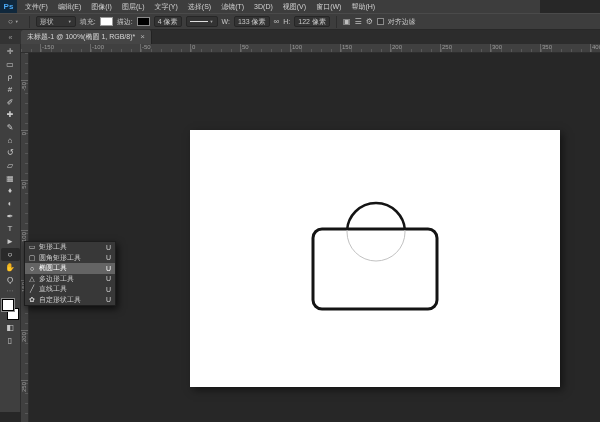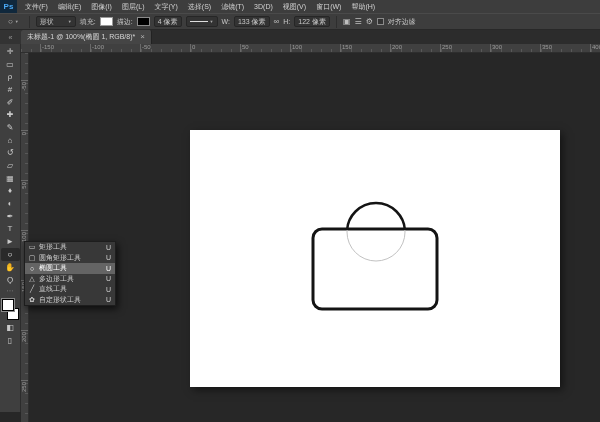--- a/index.html
+++ b/index.html
@@ -1,20 +1,20 @@
 <!DOCTYPE html>
 <html><head>
 <meta charset="utf-8">
 <style>
   html,body{margin:0;padding:0;}
   body{width:600px;height:422px;overflow:hidden;background:#272727;
        font-family:"Liberation Sans","DejaVu Sans",sans-serif;
        -webkit-font-smoothing:antialiased;position:relative;}
   
-  #menubar{position:absolute;left:0;top:0;width:600px;height:13px;background:#3d3d3d;
+  #menubar{position:absolute;left:0;top:0;width:540px;height:13px;background:#3d3d3d;
            display:flex;align-items:stretch;font-size:7px;color:#d2d2d2;z-index:20;}
   #ps-logo{width:17px;background:#10283c;color:#4aa9f5;font-weight:bold;font-size:8px;
            display:flex;align-items:center;justify-content:center;margin-right:3px;}
   .menu-item{display:flex;align-items:center;padding:0 5px;cursor:default;}
   
   #optionsbar{position:absolute;left:0;top:13px;width:600px;height:17px;background:#3d3d3d;
               border-top:1px solid #4a4a4a;border-bottom:1px solid #282828;box-sizing:border-box;
               display:flex;align-items:center;gap:4px;padding-left:4px;font-size:7px;color:#c8c8c8;z-index:20;}
   .opt-field{background:#333;border:1px solid #262626;border-radius:2px;height:11px;
              display:flex;align-items:center;padding:0 3px;gap:2px;box-sizing:border-box;}

